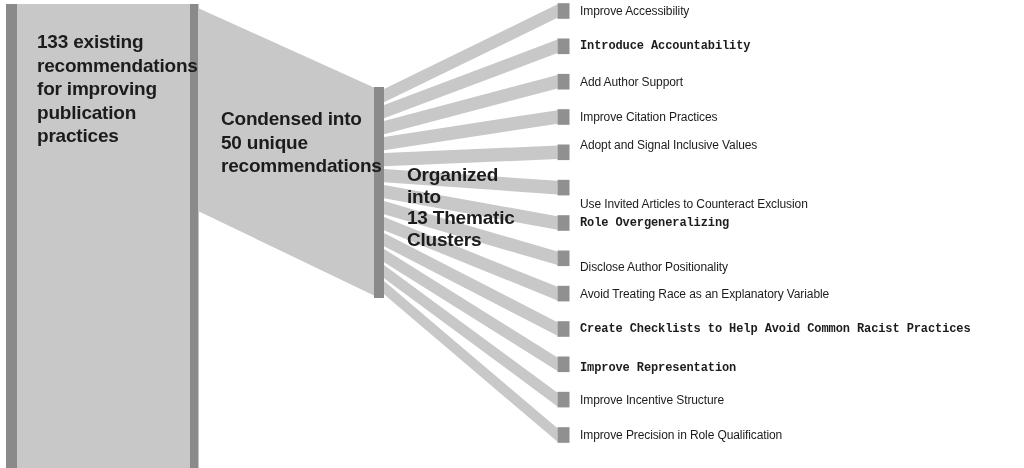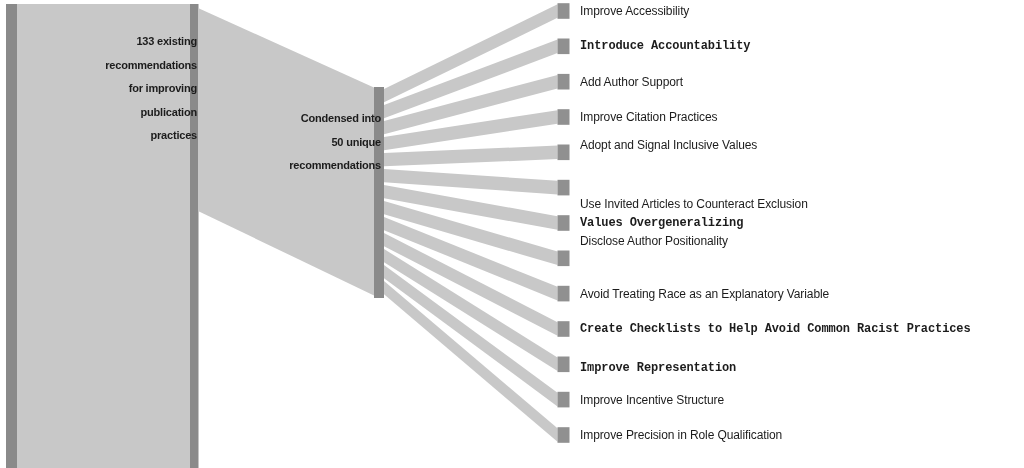--- a/index.html
+++ b/index.html
@@ -14,21 +14,21 @@
     position:relative;width:1024px;height:468px;background:var(--bg);
     font-family:"Liberation Sans",sans-serif;overflow:hidden;
   }
   .shapes{position:absolute;left:0;top:0;}
   .edge{fill:var(--dark);}
   .fill-body{fill:var(--light);}
   .band{fill:var(--light);}
   .node{fill:var(--node);}
   .stage-label{
     position:absolute;white-space:pre-line;font-weight:bold;
-    color:var(--text);font-size:11px;letter-spacing:-0.2px;text-align:right;
+    color:var(--text);font-size:19px;letter-spacing:-0.2px;
   }
   .stage1{left:37px;top:30px;line-height:23.5px;width:160px;}
   .stage2{left:221px;top:107px;line-height:23.5px;width:160px;}
   .stage3{left:407px;top:164px;line-height:21.5px;width:130px;}
   .row-label{
     position:absolute;left:580px;height:20px;line-height:20px;
     font-size:12px;letter-spacing:-0.1px;color:var(--text);white-space:nowrap;
   }
   .row-label.bold{font-weight:bold;font-family:Liberation Mono, monospace;}
 </style>
@@ -78,29 +78,32 @@
   </svg>
 
   <div class="stage-label stage1">133 existing
 recommendations
 for improving
 publication
 practices</div>
   <div class="stage-label stage2">Condensed into
 50 unique
 recommendations</div>
+  <div class="stage-label stage3">Organized into
+13 Thematic
+Clusters</div>
 
   <div id="rows">
       <div class="row-label" style="top: 1px;">Improve Accessibility</div>
       <div class="row-label bold" style="top: 36.33px;">Introduce Accountability</div>
       <div class="row-label" style="top: 71.66px;">Add Author Support</div>
       <div class="row-label" style="top: 106.99px;">Improve Citation Practices</div>
       <div class="row-label" style="top: 135px;">Adopt and Signal Inclusive Values</div>
       <div class="row-label" style="top: 194px;">Use Invited Articles to Counteract Exclusion</div>
-      <div class="row-label bold" style="top: 212.98px;">Values Overgeneralizing</div>
-      <div class="row-label" style="top: 231px; text-align: right;">Disclose Author Positionality</div>
+      <div class="row-label bold" style="top: 212.98px;">Role Overgeneralizing</div>
+      <div class="row-label" style="top: 257px; text-align: right;">Disclose Author Positionality</div>
       <div class="row-label" style="top: 283.64px;">Avoid Treating Race as an Explanatory Variable</div>
       <div class="row-label bold" style="top: 318.97px;">Create Checklists to Help Avoid Common Racist Practices</div>
       <div class="row-label bold" style="top: 358px;">Improve Representation</div>
       <div class="row-label" style="top: 389.63px;">Improve Incentive Structure</div>
       <div class="row-label" style="top: 424.96px;">Improve Precision in Role Qualification</div>
     </div>
 </div>
 
 </body></html>

